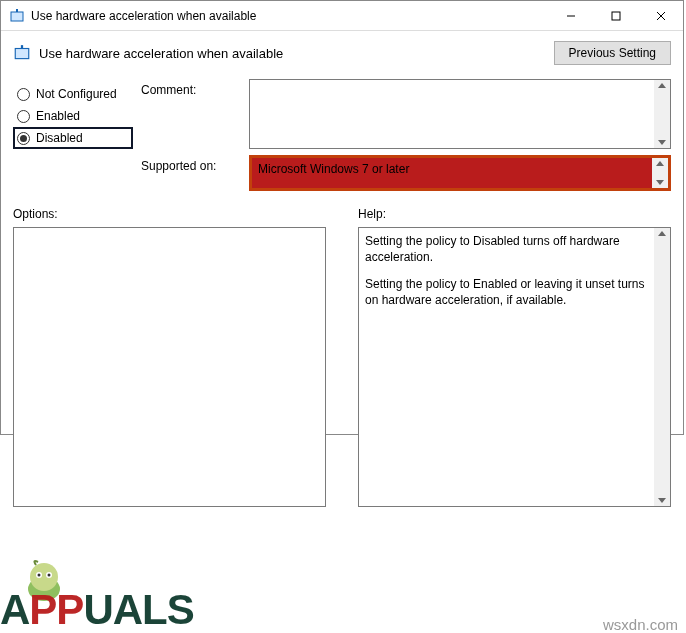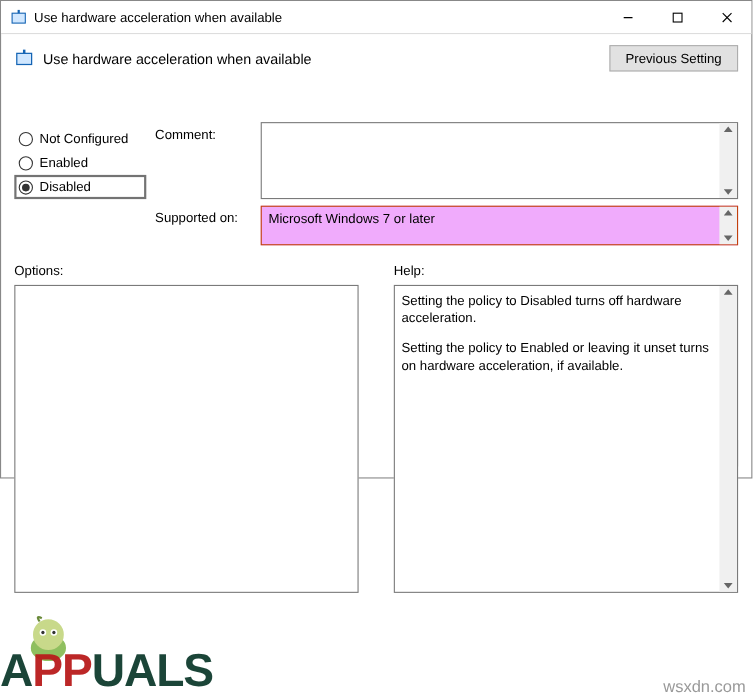--- a/index.html
+++ b/index.html
@@ -63,53 +63,52 @@
       cursor:default;
       min-width: 90px;
       text-align:center;
     }
     .nav-buttons { display:flex; gap:8px; }
 
     .mid {
       display:flex;
       padding: 0 12px 10px 12px;
       gap: 8px;
-      margin-top: 32px;
     }
     .radio-col { width: 120px; padding-top:4px; }
     .radio-row {
       display:flex; align-items:center; gap:6px;
       padding: 4px 4px;
     }
     .radio-row.highlight {
-      border:2px solid #737373;
+      border:2px solid #0f172a;
       padding: 2px 2px;
     }
     .radio {
       width:13px; height:13px; border-radius:50%;
       border:1px solid #333; display:inline-block;
       position:relative;
     }
     .radio.selected::after {
       content:""; position:absolute;
       width:7px; height:7px; border-radius:50%;
       background:#333;
       top:2px; left:2px;
     }
     .form-col { flex:1; display:flex; flex-direction:column; gap:6px; }
-    .form-line { display:flex; gap:6px; align-items:flex-start; }
+    .form-line { display:flex; gap:18px; align-items:flex-start; }
     .form-label { width:90px; padding-top:4px; }
     .textarea {
       flex:1; border:1px solid #7a7a7a;
       height:70px; background:#fff; position:relative;
       padding:4px;
     }
     .supported {
-      flex:1; border:1px solid #c2410c;
-      background:#f0abfc; padding:4px 6px;
+      flex:1; border:3px solid #c2410c;
+      background:#b91c1c; padding:4px 6px;
       height:36px; position:relative;
     }
     .textarea .scroll, .supported .scroll, .options-box .scroll, .help-box .scroll {
       position:absolute; right:0; top:0; bottom:0; width:16px;
       background:#f0f0f0;
       display:flex; flex-direction:column; justify-content:space-between;
       align-items:center;
     }
     .scroll .arrow { width:0;height:0; border-left:4px solid transparent;border-right:4px solid transparent; margin:3px 0;}
     .scroll .arrow.up { border-bottom:5px solid #666; }

